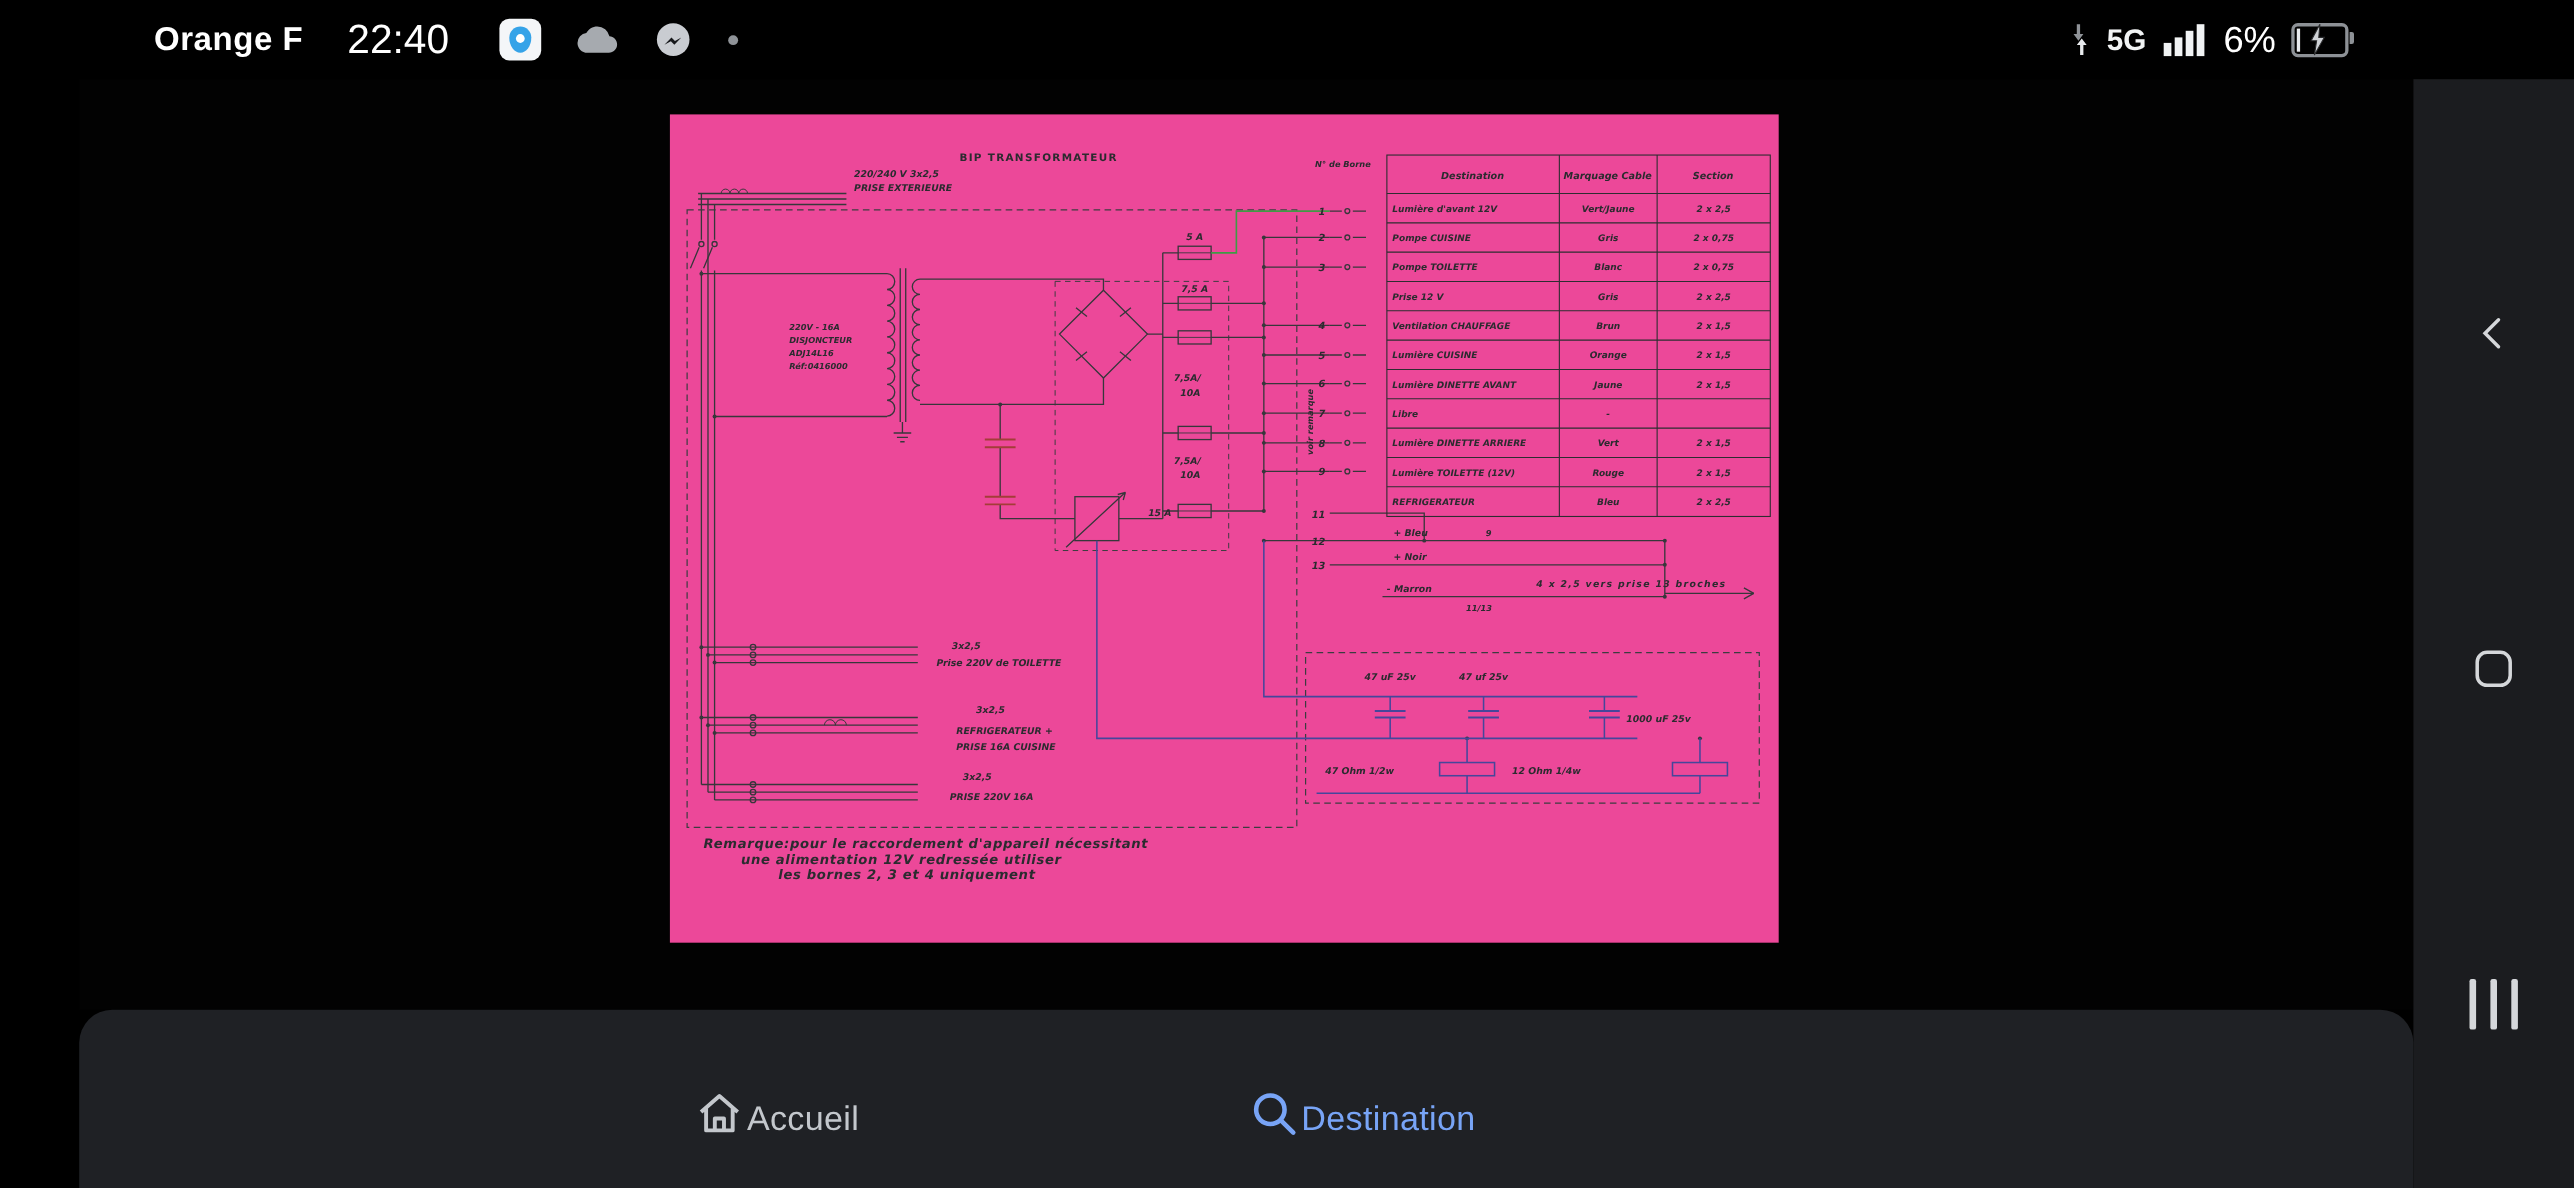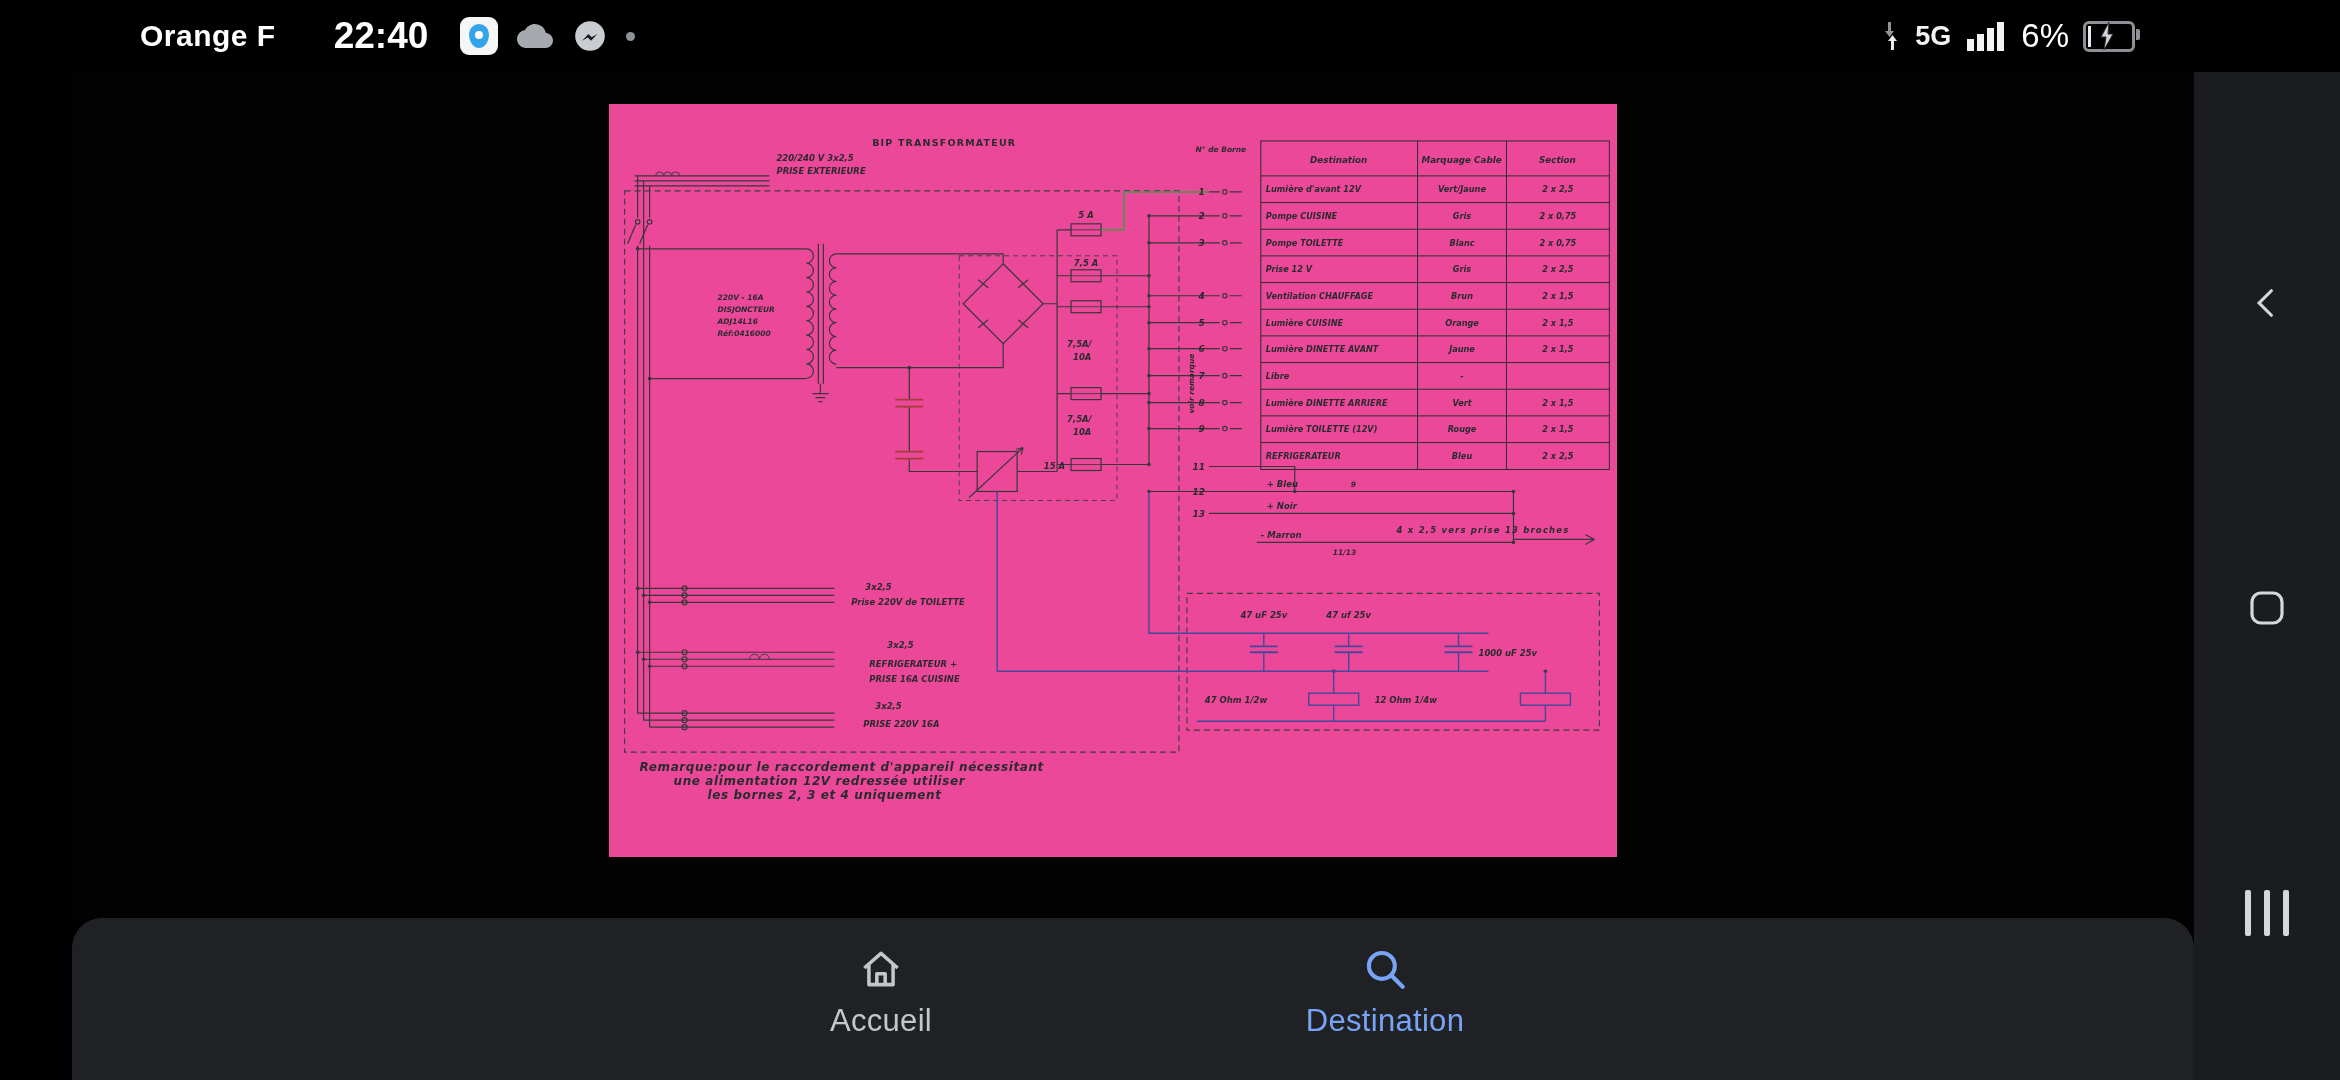--- a/index.html
+++ b/index.html
@@ -2,23 +2,23 @@
 <html><head>
 <meta charset="utf-8">
 <style>
   html,body{margin:0;padding:0;background:#000;}
   body{width:2340px;height:1080px;position:relative;overflow:hidden;
        font-family:"Liberation Sans",sans-serif;-webkit-font-smoothing:antialiased;}
 
   
   .status-bar{position:absolute;top:0;left:0;width:2340px;height:72px;background:#000;
               display:flex;align-items:center;color:#fff;}
-  .sb-left{display:flex;align-items:center;gap:18px;margin-left:140px;}
+  .sb-left{display:flex;align-items:center;gap:32px;margin-left:140px;}
   .sb-carrier{font-size:30px;font-weight:700;letter-spacing:.5px;}
-  .sb-time{font-size:37px;font-weight:700;margin-left:40px;}
+  .sb-time{font-size:37px;font-weight:400;margin-left:8px;}
   .sb-appicon{width:38px;height:38px;background:#f4f6f8;border-radius:9px;margin-left:14px;
               display:flex;align-items:center;justify-content:center;}
   .sb-appicon .shield{width:20px;height:24px;background:#35a3e8;
               border-radius:50% 50% 50% 50% / 42% 42% 58% 58%;position:relative;}
   .sb-appicon .shield:after{content:"";position:absolute;left:6px;top:7px;width:8px;height:8px;
               background:#fff;border-radius:50%;}
   .sb-dot{width:9px;height:9px;border-radius:50%;background:#8f9398;}
   .sb-right{display:flex;align-items:center;gap:14px;margin-left:auto;margin-right:205px;}
   .sb-5g{font-size:27px;font-weight:600;color:#f1f3f4;text-align:right;}
   .sb-pct{font-size:33px;color:#fff;}
@@ -48,21 +48,21 @@
   .nav-rail{position:absolute;right:0;top:72px;width:146px;height:1008px;background:#1b1c1f;}
   .rail-btn{position:absolute;left:50%;transform:translateX(-50%);display:flex;
             align-items:center;justify-content:center;}
   .rail-back{top:210px;} .rail-home{top:512px;} .rail-recents{top:818px;}
   .recents-bars{display:flex;gap:13px;}
   .recents-bars i{display:block;width:6px;height:46px;background:#d5d7da;border-radius:2px;}
 
   
   .bottom-nav{position:absolute;left:72px;top:918px;width:2122px;height:162px;
               background:#1f2125;border-radius:30px 30px 0 0;display:flex;justify-content:center;}
-  .bn-item{width:504px;display:flex;flex-direction:column;align-items:center;padding-top:26px;}
+  .bn-item{width:504px;display:flex;flex-direction:row;align-items:center;padding-top:26px;}
   .bn-label{margin-top:9px;font-size:31px;letter-spacing:.3px;color:#c3c7cc;}
   .bn-item.active .bn-label{color:#78a4f6;}
   .bn-icon{width:50px;height:50px;color:#c3c7cc;}
   .bn-item.active .bn-icon{color:#78a4f6;}
 </style>
 </head>
 <body>
 
 <header class="status-bar">
   <div class="sb-left">

